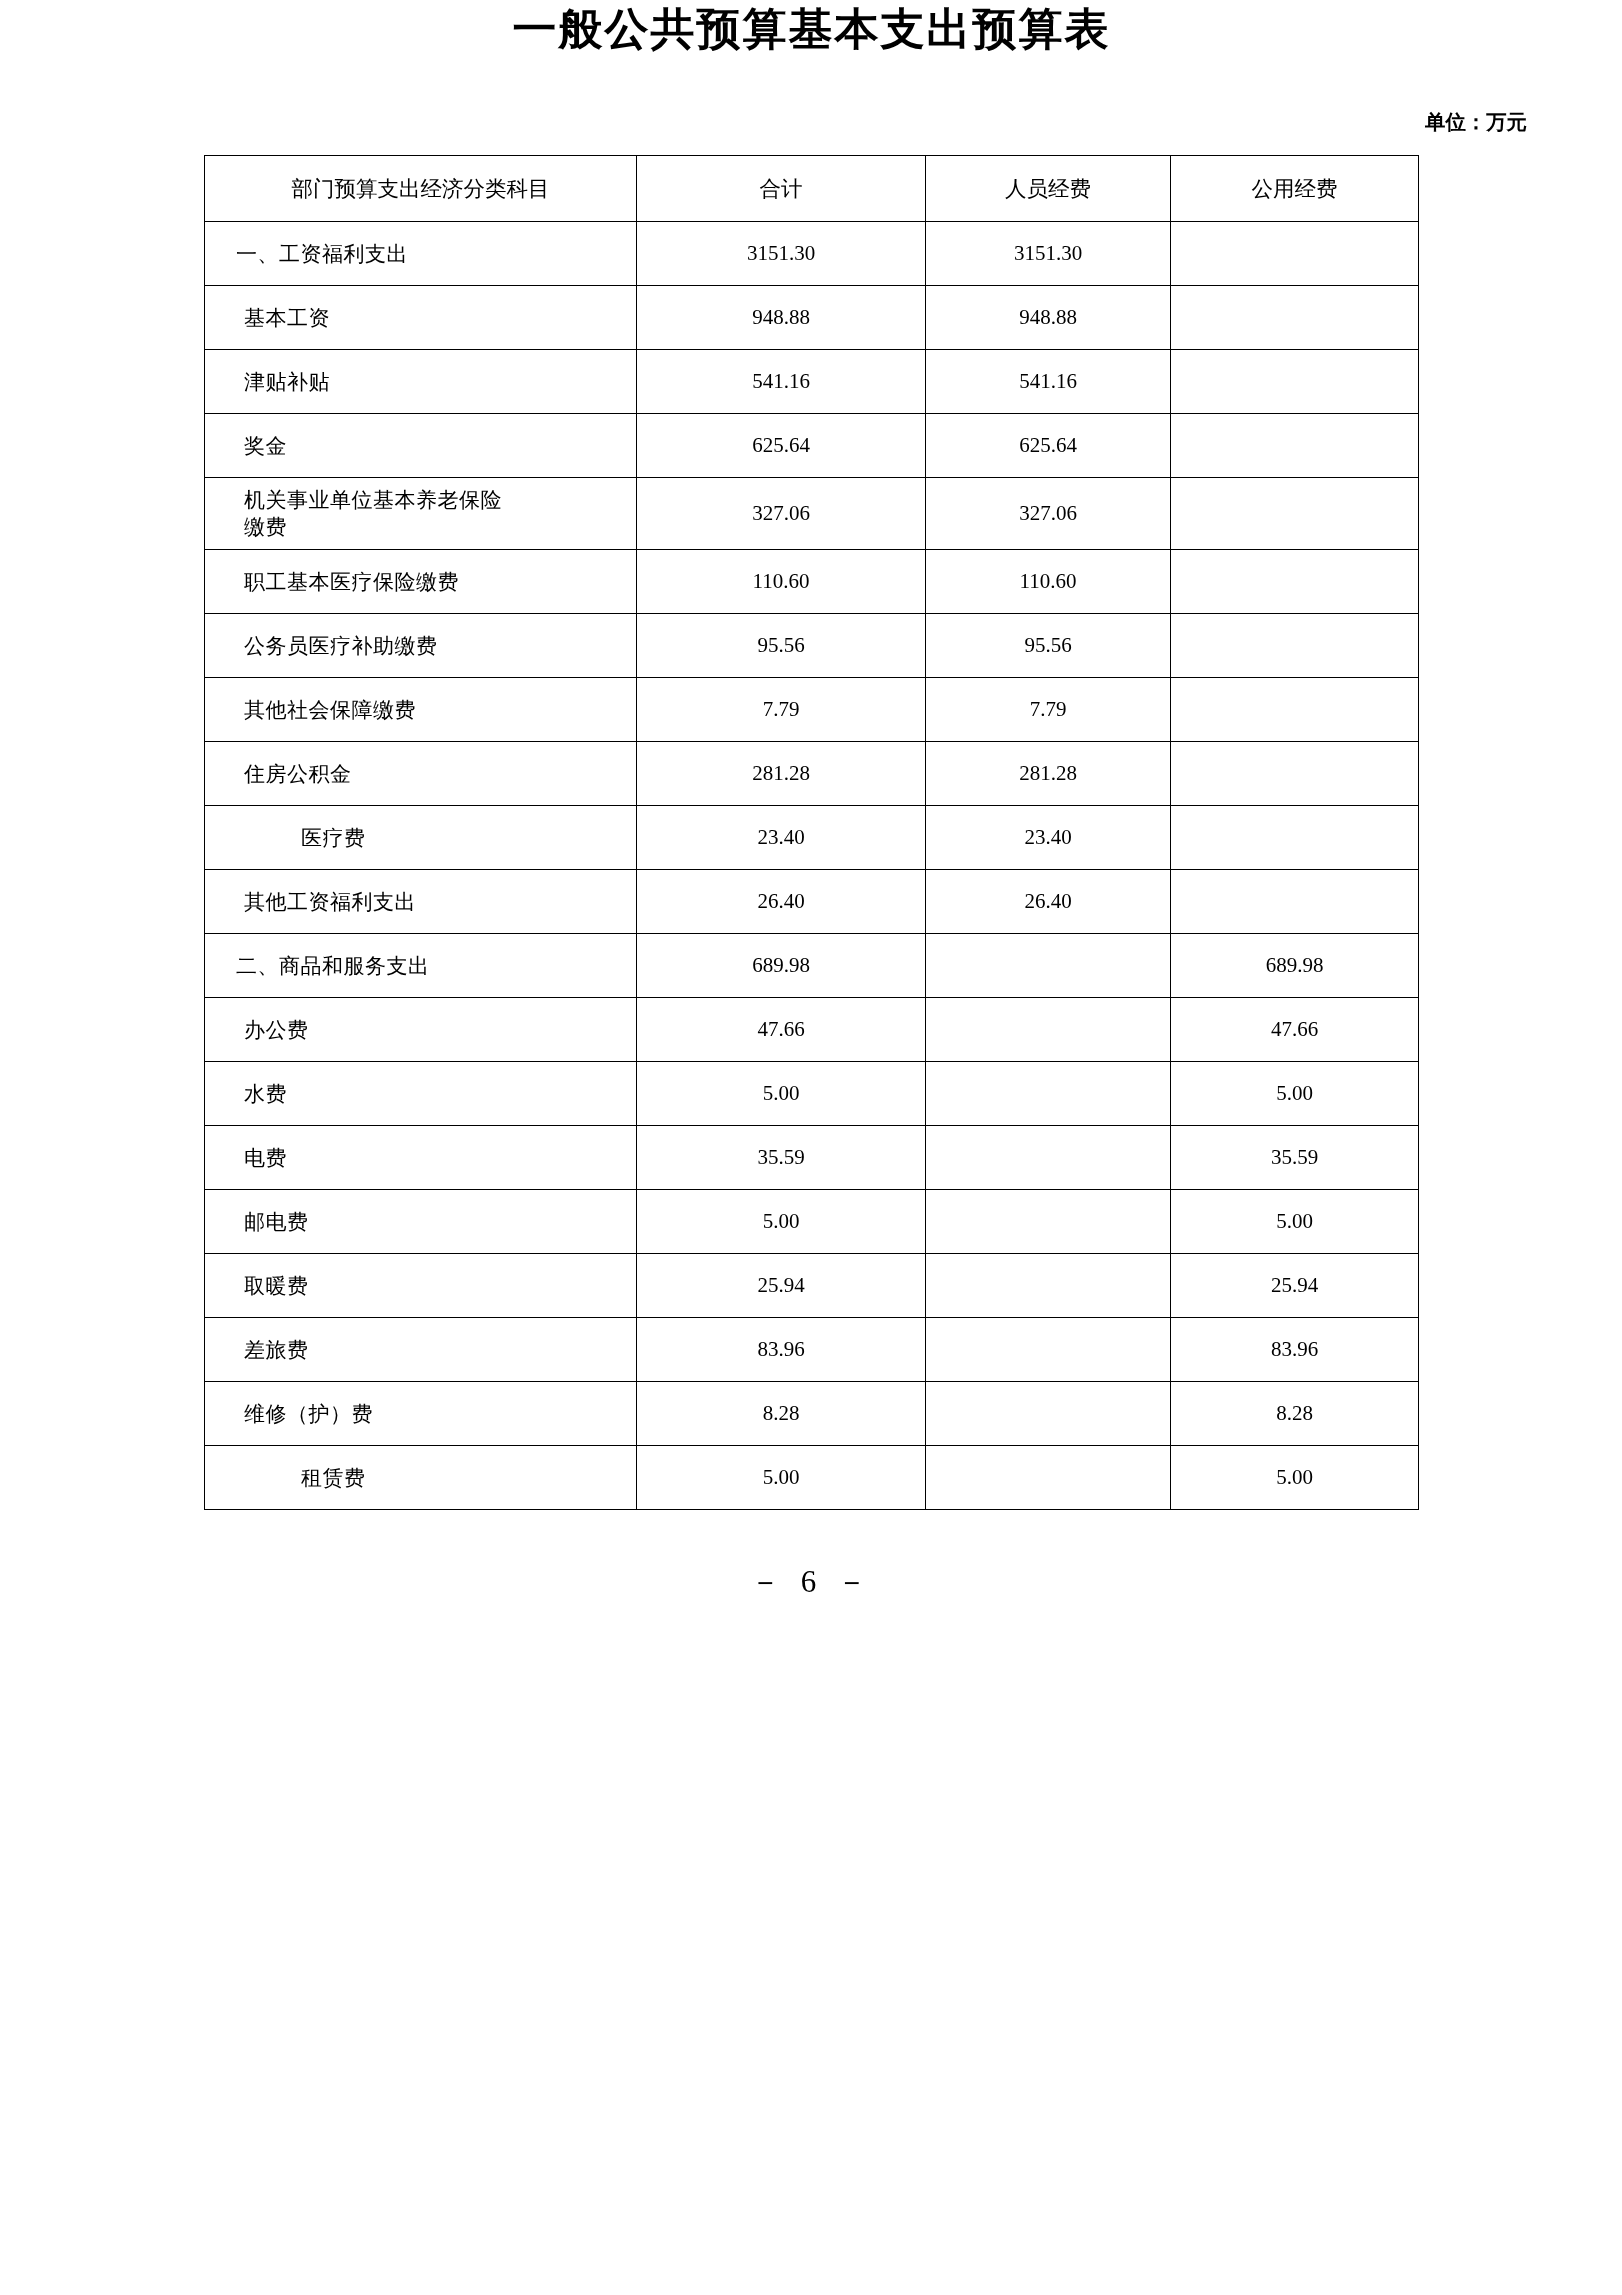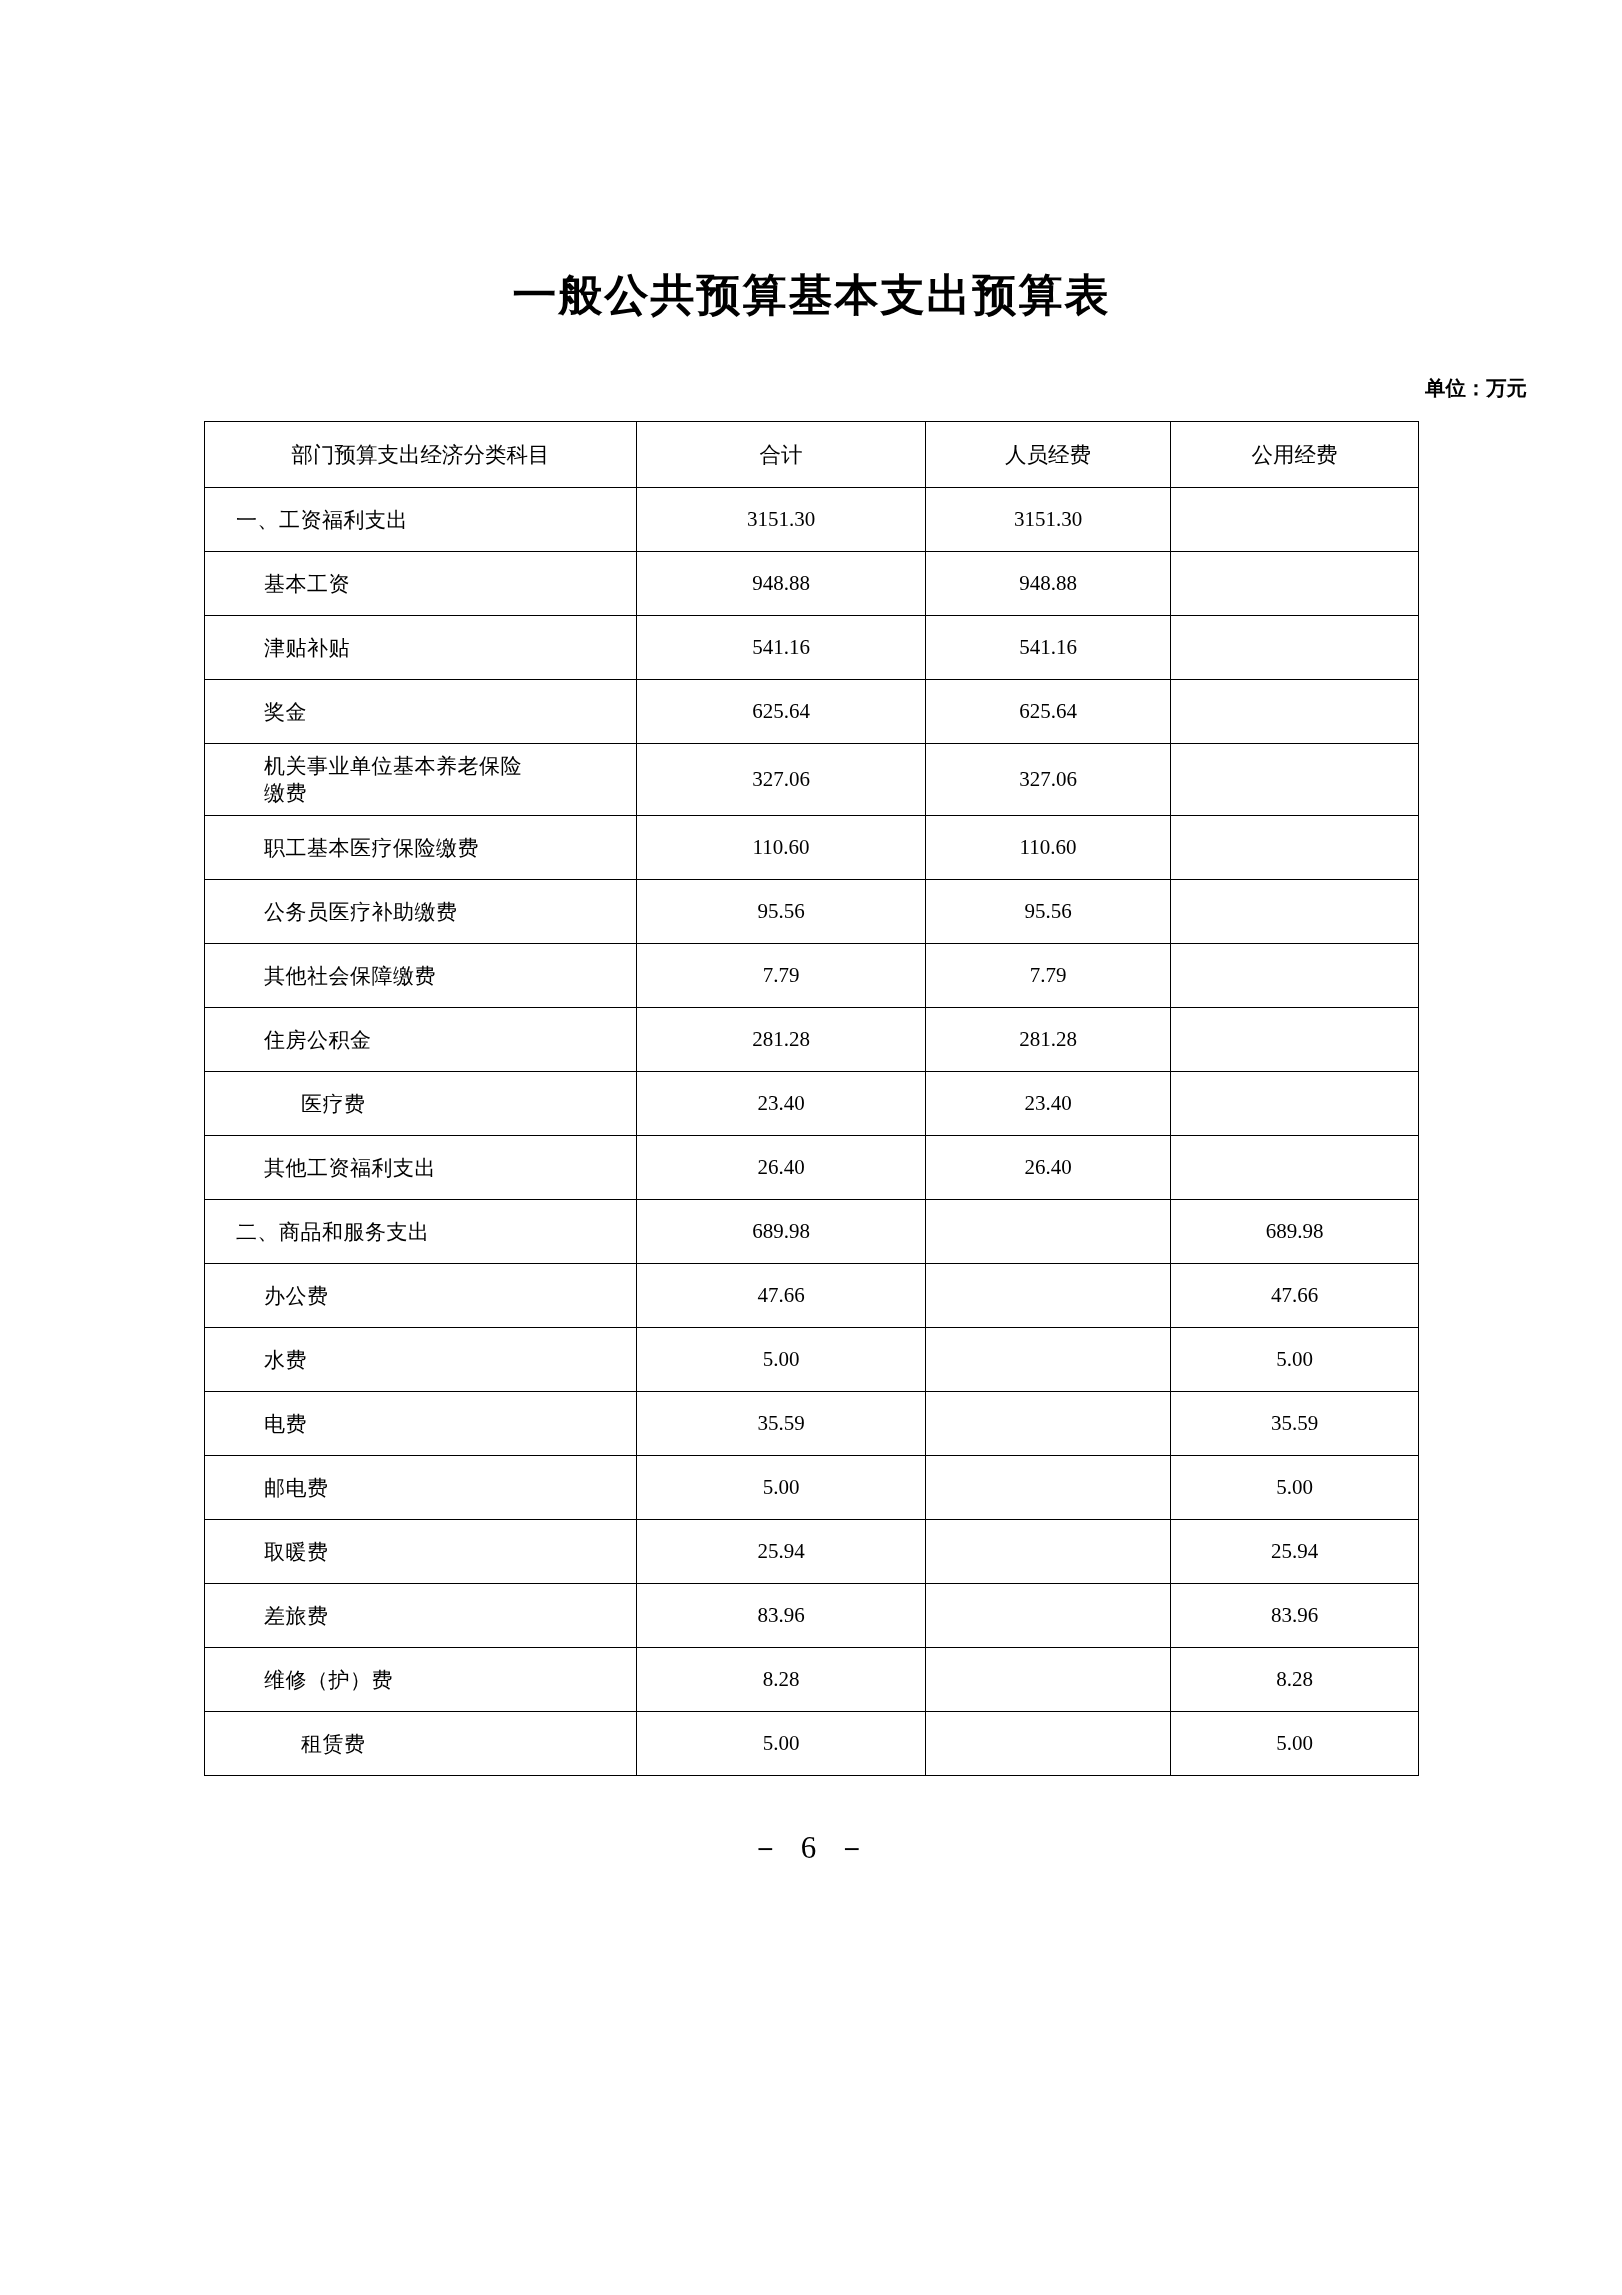--- a/index.html
+++ b/index.html
@@ -21,21 +21,20 @@
     box-sizing: border-box;
     padding: 0;
     position: relative;
   }
   .doc-title {
     text-align: center;
     font-family: "DejaVu Sans", sans-serif;
     font-weight: bold;
     font-size: 44px;
     letter-spacing: 2px;
-    margin-top: 266px;
   }
   .unit-line {
     text-align: right;
     font-family: "DejaVu Sans", sans-serif;
     font-weight: bold;
     font-size: 20.4px;
     margin-top: 49px;
     padding-right: 96px;
   }
   .table-wrap {
@@ -66,21 +65,21 @@
     text-align: center;
     height: 65px;
   }
   td.label {
     font-family: "Liberation Serif", serif;
     font-size: 22px;
     text-align: left;
     letter-spacing: 0.5px;
   }
   td.label.lvl0 { padding-left: 31px; }
-  td.label.lvl1 { padding-left: 59px; }
+  td.label.lvl1 { padding-left: 39px; }
   td.label.lvl2 { padding-left: 96px; }
   td.label.two-line {
     line-height: 1.28;
     padding-top: 4.1px;
     padding-bottom: 4.1px;
   }
   td.num {
     text-align: center;
     font-family: "Liberation Serif", serif;
     font-size: 22px;

